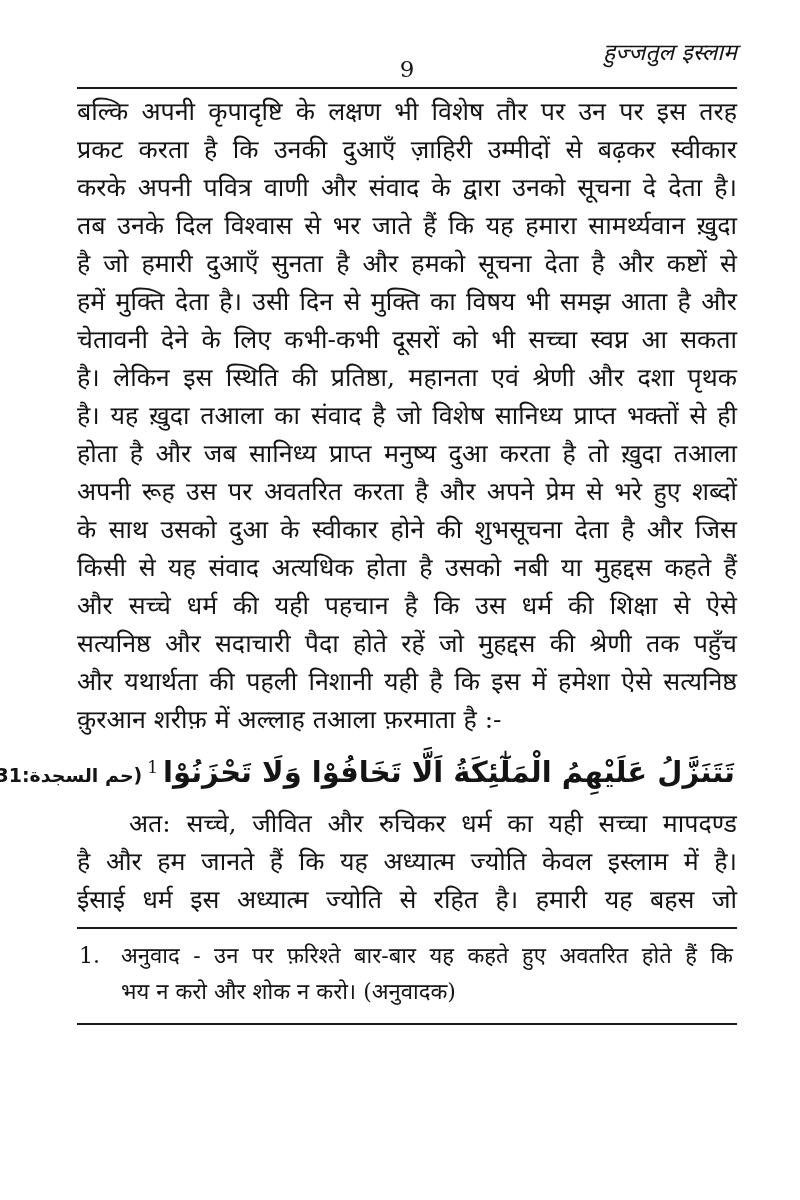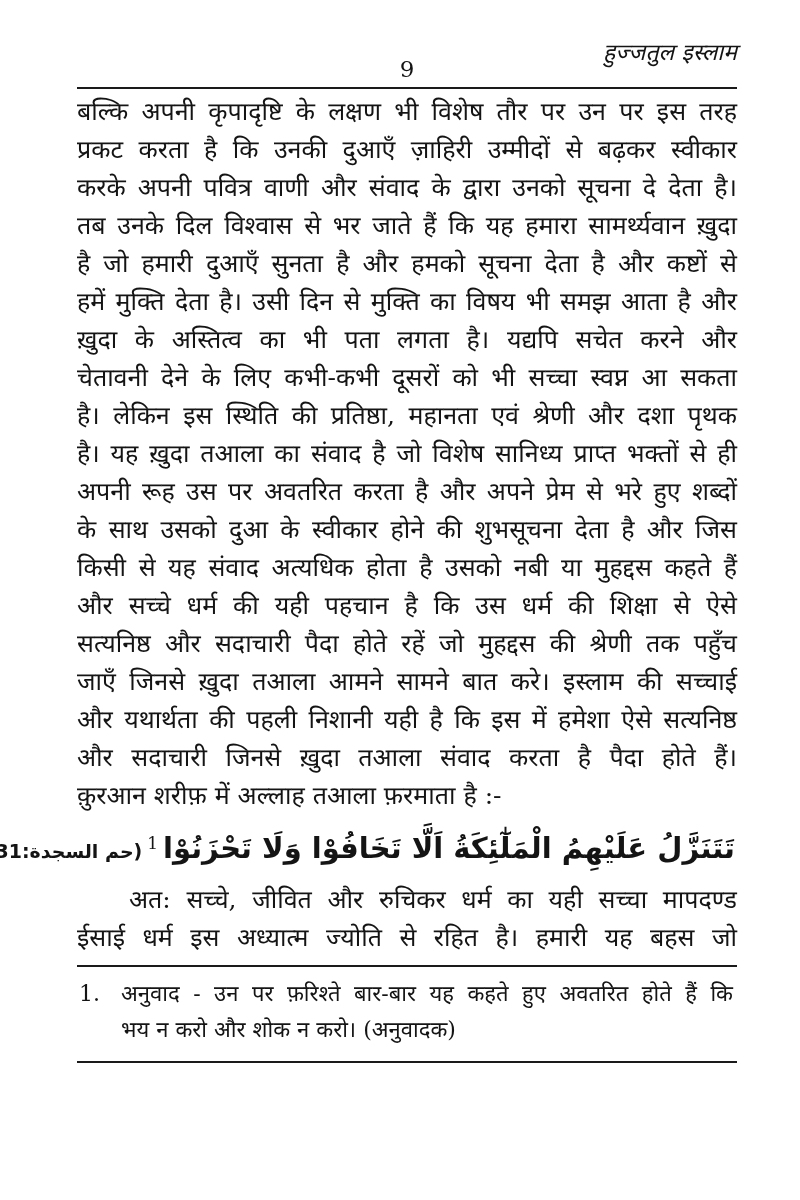--- a/index.html
+++ b/index.html
@@ -83,43 +83,42 @@
 
   <main class="body-text">
 
     <div>
         <div class="line just">बल्कि अपनी कृपादृष्टि के लक्षण भी विशेष तौर पर उन पर इस तरह</div>
         <div class="line just">प्रकट करता है कि उनकी दुआएँ ज़ाहिरी उम्मीदों से बढ़कर स्वीकार</div>
         <div class="line just">करके अपनी पवित्र वाणी और संवाद के द्वारा उनको सूचना दे देता है।</div>
         <div class="line just">तब उनके दिल विश्वास से भर जाते हैं कि यह हमारा सामर्थ्यवान ख़ुदा</div>
         <div class="line just">है जो हमारी दुआएँ सुनता है और हमको सूचना देता है और कष्टों से</div>
         <div class="line just">हमें मुक्ति देता है। उसी दिन से मुक्ति का विषय भी समझ आता है और</div>
-        <div class="line just">ख़ुदा के अस्तित्व का भी पता लगता है। यद्यपि सचेत करने और</div>
         <div class="line just">चेतावनी देने के लिए कभी-कभी दूसरों को भी सच्चा स्वप्न आ सकता</div>
         <div class="line just">है। लेकिन इस स्थिति की प्रतिष्ठा, महानता एवं श्रेणी और दशा पृथक</div>
         <div class="line just">है। यह ख़ुदा तआला का संवाद है जो विशेष सानिध्य प्राप्त भक्तों से ही</div>
+        <div class="line just">होता है और जब सानिध्य प्राप्त मनुष्य दुआ करता है तो ख़ुदा तआला</div>
         <div class="line just">अपनी रूह उस पर अवतरित करता है और अपने प्रेम से भरे हुए शब्दों</div>
         <div class="line just">के साथ उसको दुआ के स्वीकार होने की शुभसूचना देता है और जिस</div>
         <div class="line just">किसी से यह संवाद अत्यधिक होता है उसको नबी या मुहद्दस कहते हैं</div>
         <div class="line just">और सच्चे धर्म की यही पहचान है कि उस धर्म की शिक्षा से ऐसे</div>
         <div class="line just">सत्यनिष्ठ और सदाचारी पैदा होते रहें जो मुहद्दस की श्रेणी तक पहुँच</div>
-        <div class="line just">जाएँ जिनसे ख़ुदा तआला आमने सामने बात करे। इस्लाम की सच्चाई</div>
         <div class="line just">और यथार्थता की पहली निशानी यही है कि इस में हमेशा ऐसे सत्यनिष्ठ</div>
-        <div class="line just">और सदाचारी जिनसे ख़ुदा तआला संवाद करता है पैदा होते हैं।</div>
       </div>
 
     <div class="line">क़ुरआन शरीफ़ में अल्लाह तआला फ़रमाता है :-</div>
 
     <div class="verse" dir="rtl">
       <span class="verse-ar">تَتَنَزَّلُ عَلَيْهِمُ الْمَلٰٓئِكَةُ اَلَّا تَخَافُوْا وَلَا تَحْزَنُوْا</span><sup class="verse-fn">1</sup><span class="verse-ref">(حم السجدة:31)</span>
     </div>
 
     <div class="line just indent">अत: सच्चे, जीवित और रुचिकर धर्म का यही सच्चा मापदण्ड</div>
 
     <div>
+        <div class="line just">है और हम जानते हैं कि यह अध्यात्म ज्योति केवल इस्लाम में है।</div>
         <div class="line just">ईसाई धर्म इस अध्यात्म ज्योति से रहित है। हमारी यह बहस जो</div>
       </div>
 
   </main>
 
   <footer class="footnote">
     <div class="fn-row">
       <span class="fn-marker">1.</span>
       <div class="fn-text just">अनुवाद - उन पर फ़रिश्ते बार-बार यह कहते हुए अवतरित होते हैं कि</div>
     </div>

